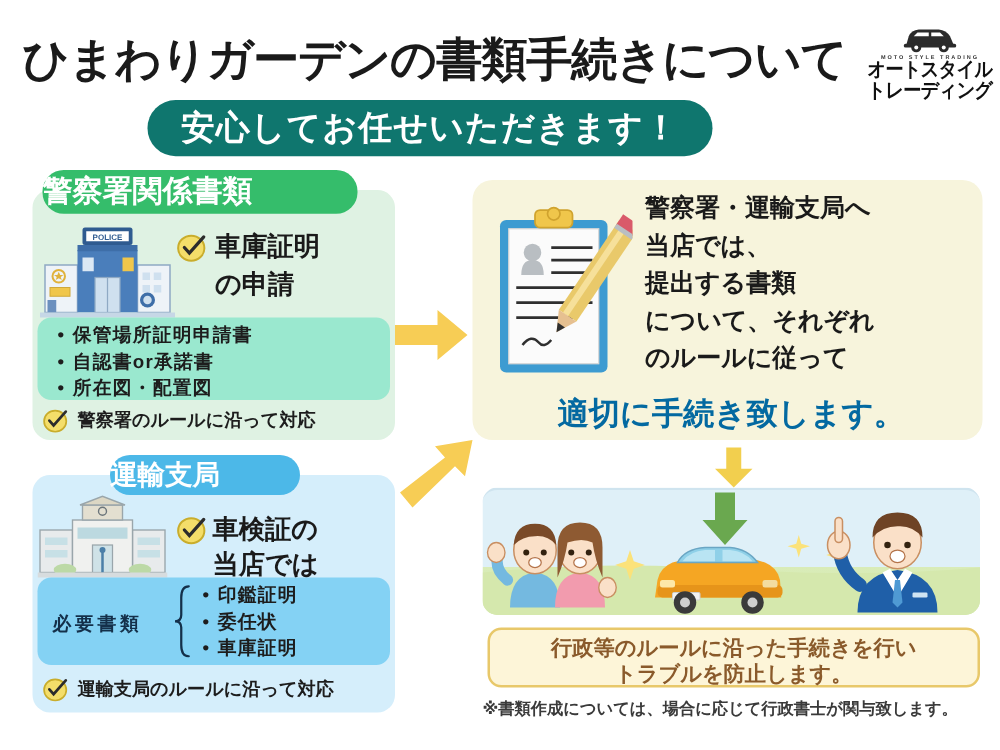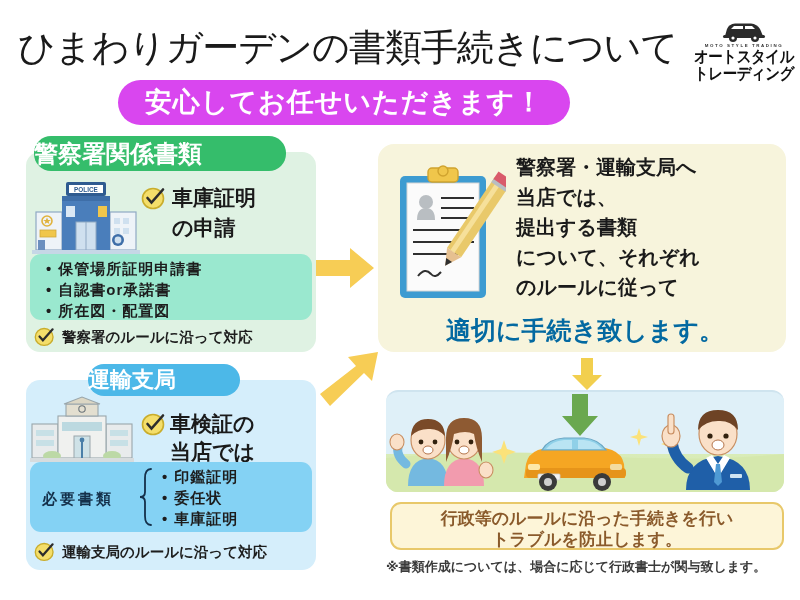--- a/index.html
+++ b/index.html
@@ -7,35 +7,35 @@
     width:800px; height:600px; overflow:hidden;
     background:#ffffff;
     font-family:"Liberation Sans","DejaVu Sans",sans-serif;
     position:relative;
   }
   #stage { position:relative; width:800px; height:600px; }
 
   
   .title {
     position:absolute; left:18px; top:22px; width:660px; height:52px;
-    font-size:37px; font-weight:normal; color:#1a1a1a;
+    font-size:37px; font-weight:bold; color:#1a1a1a;
     letter-spacing:-1px; white-space:nowrap; line-height:52px;
   }
   .logo { position:absolute; left:692px; top:20px; width:104px; height:70px; text-align:center; }
   .logo-car { width:46px; height:22px; margin:0 auto 1px; position:relative; }
   .logo-car svg { display:block; }
   .logo-sub { font-size:4.4px; font-weight:bold; letter-spacing:1.6px; color:#333; }
   .logo-l1, .logo-l2 {
     font-size:14.5px; font-weight:bold; color:#111;
     letter-spacing:-0.5px; line-height:17px; white-space:nowrap;
     transform:scaleY(1.12); transform-origin:center;
   }
   .banner {
     position:absolute; left:118px; top:80px; width:452px; height:45px;
-    background:#d946ef; border-radius:23px;
+    background:#0f766e; border-radius:23px;
     color:#fff; font-size:27px; font-weight:bold; line-height:45px;
     text-align:center; letter-spacing:1px;
   }
 
   
   .card { position:absolute; border-radius:14px; }
   .card-police { left:26px; top:152px; width:290px; height:200px; background:#dff2e3; }
   .card-bureau { left:26px; top:380px; width:290px; height:190px; background:#d5eefb; }
 
   .pill {

